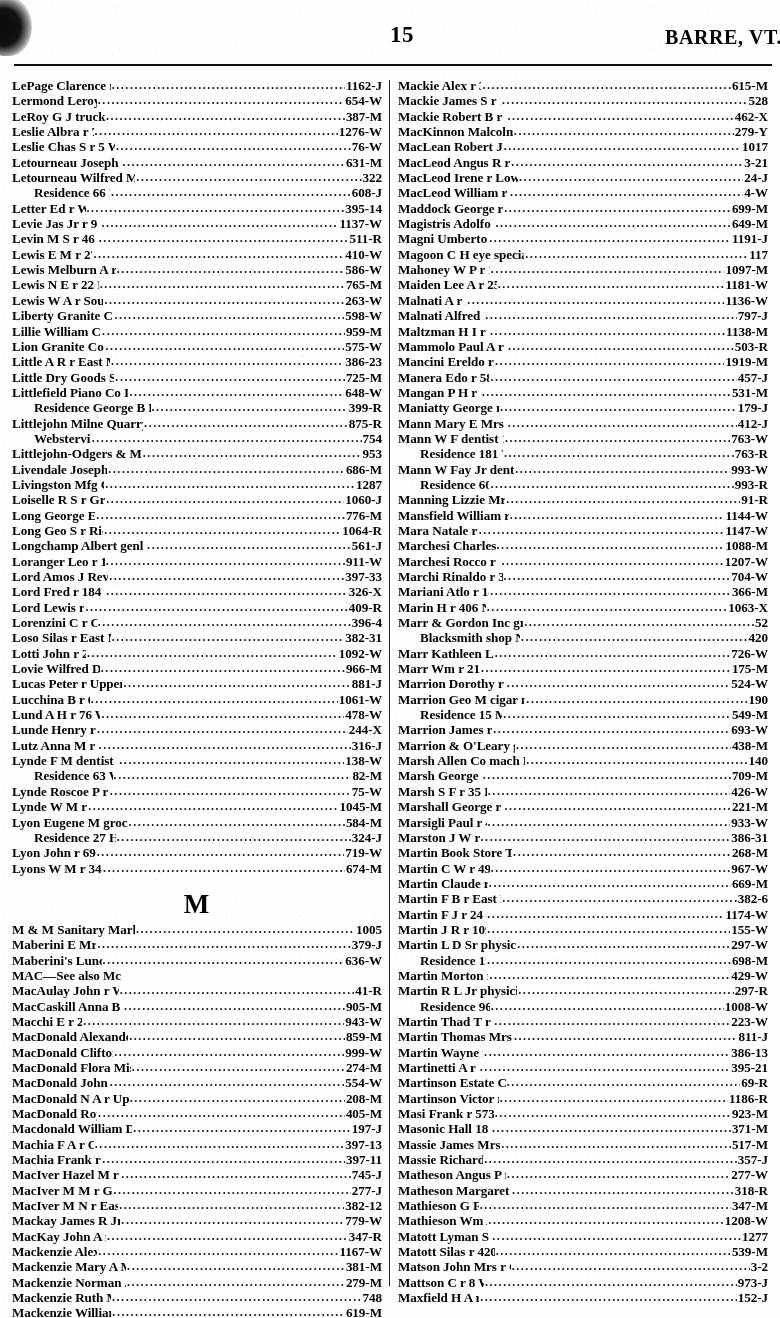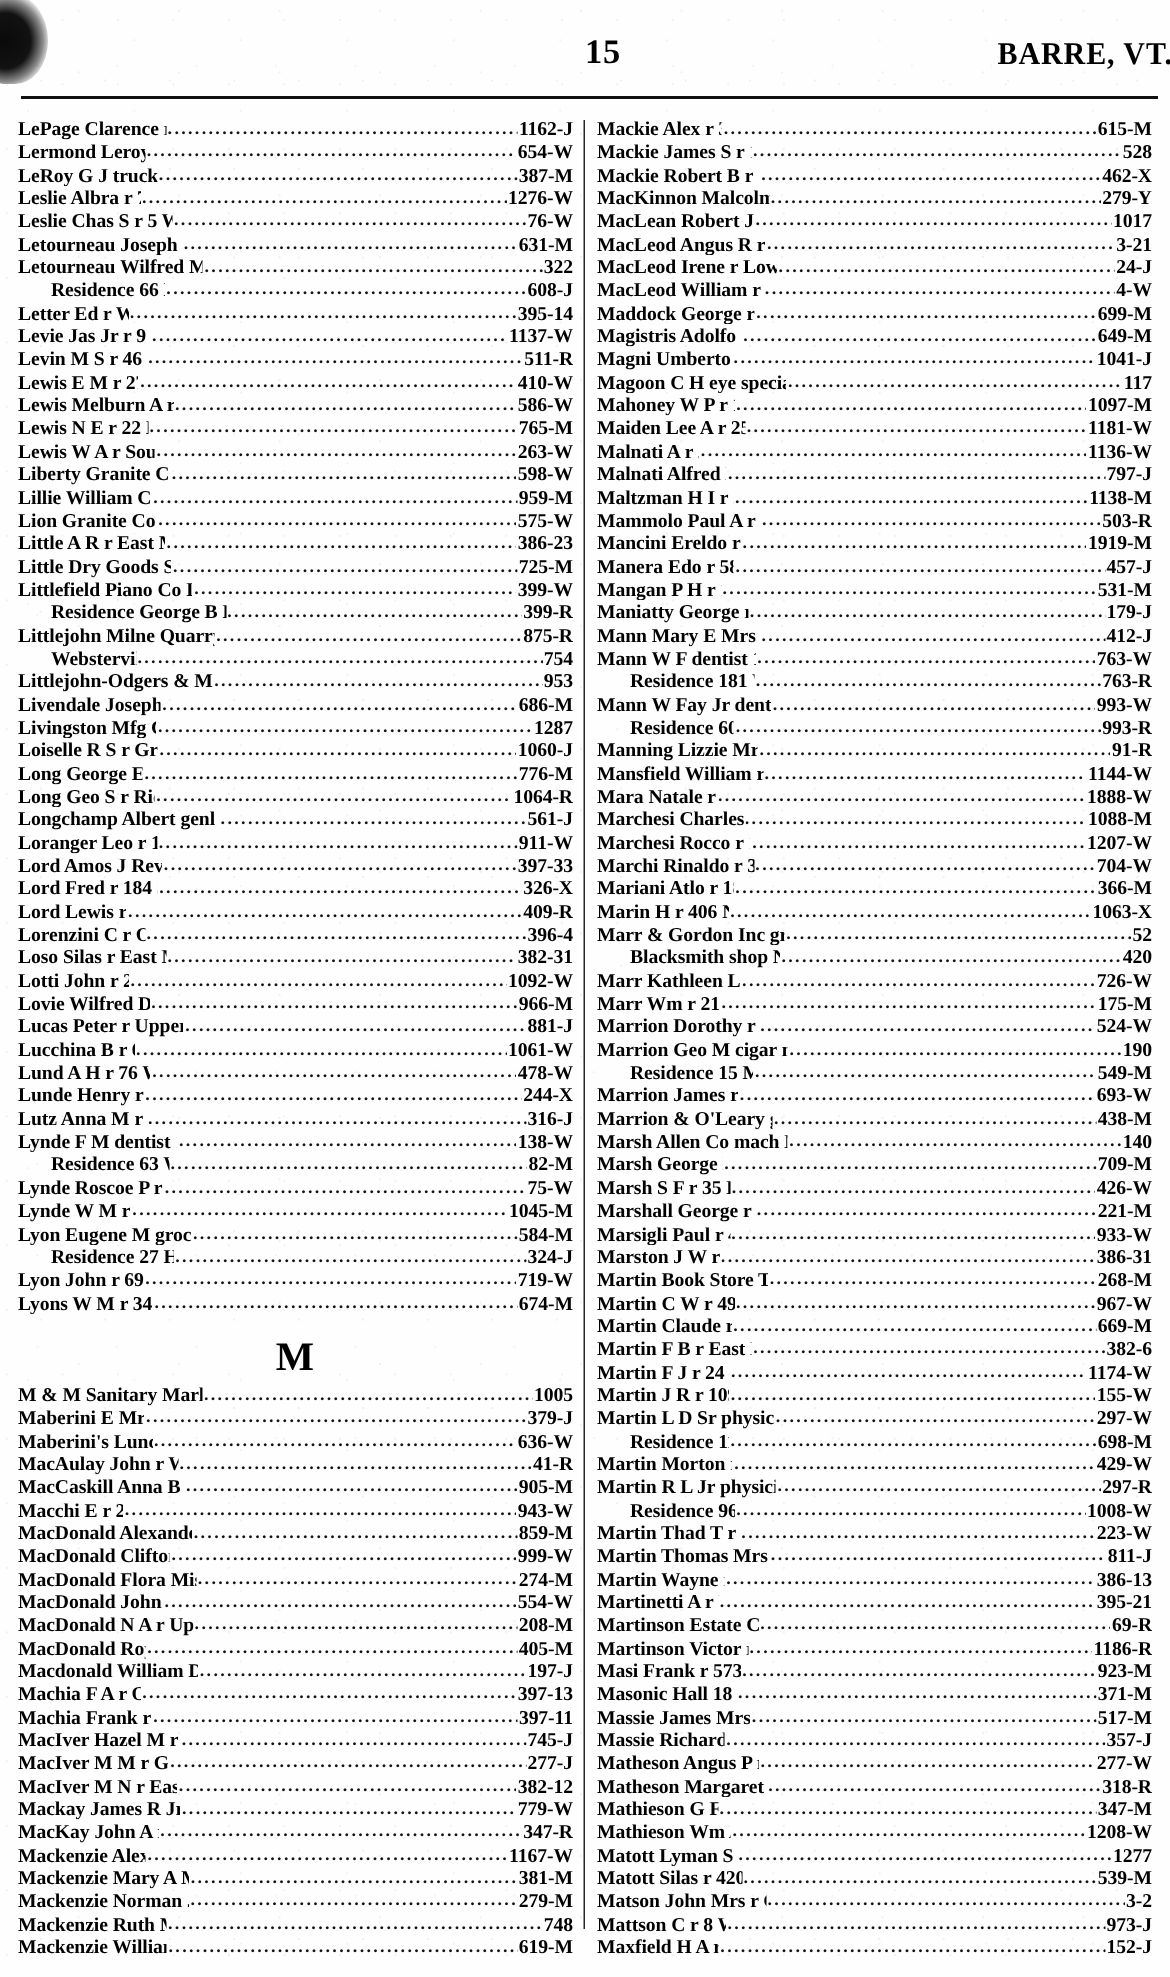--- a/index.html
+++ b/index.html
@@ -283,21 +283,21 @@
             <span class="num">386-23</span>
           </div>
           <div class="entry">
             <span class="name">Little Dry Goods Store 5 Cottage</span>
             <span class="leader">..........................................................................................</span>
             <span class="num">725-M</span>
           </div>
           <div class="entry">
             <span class="name">Littlefield Piano Co Inc 184 North Main</span>
             <span class="leader">..........................................................................................</span>
-            <span class="num">399-W</span>
+            <span class="num">648-W</span>
           </div>
           <div class="entry sub">
             <span class="name">Residence George B Littlefield 54 Merchant</span>
             <span class="leader">..........................................................................................</span>
             <span class="num">399-R</span>
           </div>
           <div class="entry">
             <span class="name">Littlejohn Milne Quarry Co office 188 No Main</span>
             <span class="leader">..........................................................................................</span>
             <span class="num">875-R</span>
@@ -458,20 +458,23 @@
           <div class="entry">
             <span class="name">Maberini E Mrs r 5 Foss</span>
             <span class="leader">..........................................................................................</span>
             <span class="num">379-J</span>
           </div>
           <div class="entry">
             <span class="name">Maberini's Lunch Depot sq</span>
             <span class="leader">..........................................................................................</span>
             <span class="num">636-W</span>
           </div>
+          <div class="entry xref">
+            <span class="name">MAC—See also Mc</span>
+          </div>
           <div class="entry">
             <span class="name">MacAulay John r Websterville Vt</span>
             <span class="leader">..........................................................................................</span>
             <span class="num">41-R</span>
           </div>
           <div class="entry">
             <span class="name">MacCaskill Anna B Mrs r 29 Warren</span>
             <span class="leader">..........................................................................................</span>
             <span class="num">905-M</span>
           </div>
@@ -626,21 +629,21 @@
             <span class="num">699-M</span>
           </div>
           <div class="entry">
             <span class="name">Magistris Adolfo r 61 Boynton</span>
             <span class="leader">..........................................................................................</span>
             <span class="num">649-M</span>
           </div>
           <div class="entry">
             <span class="name">Magni Umberto r 22 Willey</span>
             <span class="leader">..........................................................................................</span>
-            <span class="num">1041-J</span>
+            <span class="num">1191-J</span>
           </div>
           <div class="entry">
             <span class="name">Magoon C H eye specialist 72 North Main</span>
             <span class="leader">..........................................................................................</span>
             <span class="num">117</span>
           </div>
           <div class="entry">
             <span class="name">Mahoney W P r 15 Merchant</span>
             <span class="leader">..........................................................................................</span>
             <span class="num">1097-M</span>
@@ -721,21 +724,21 @@
             <span class="num">91-R</span>
           </div>
           <div class="entry">
             <span class="name">Mansfield William r 17 Harrington av</span>
             <span class="leader">..........................................................................................</span>
             <span class="num">1144-W</span>
           </div>
           <div class="entry">
             <span class="name">Mara Natale r 93 Brook</span>
             <span class="leader">..........................................................................................</span>
-            <span class="num">1888-W</span>
+            <span class="num">1147-W</span>
           </div>
           <div class="entry">
             <span class="name">Marchesi Charles r 62 Railroad</span>
             <span class="leader">..........................................................................................</span>
             <span class="num">1088-M</span>
           </div>
           <div class="entry">
             <span class="name">Marchesi Rocco r 109 South Main</span>
             <span class="leader">..........................................................................................</span>
             <span class="num">1207-W</span>

